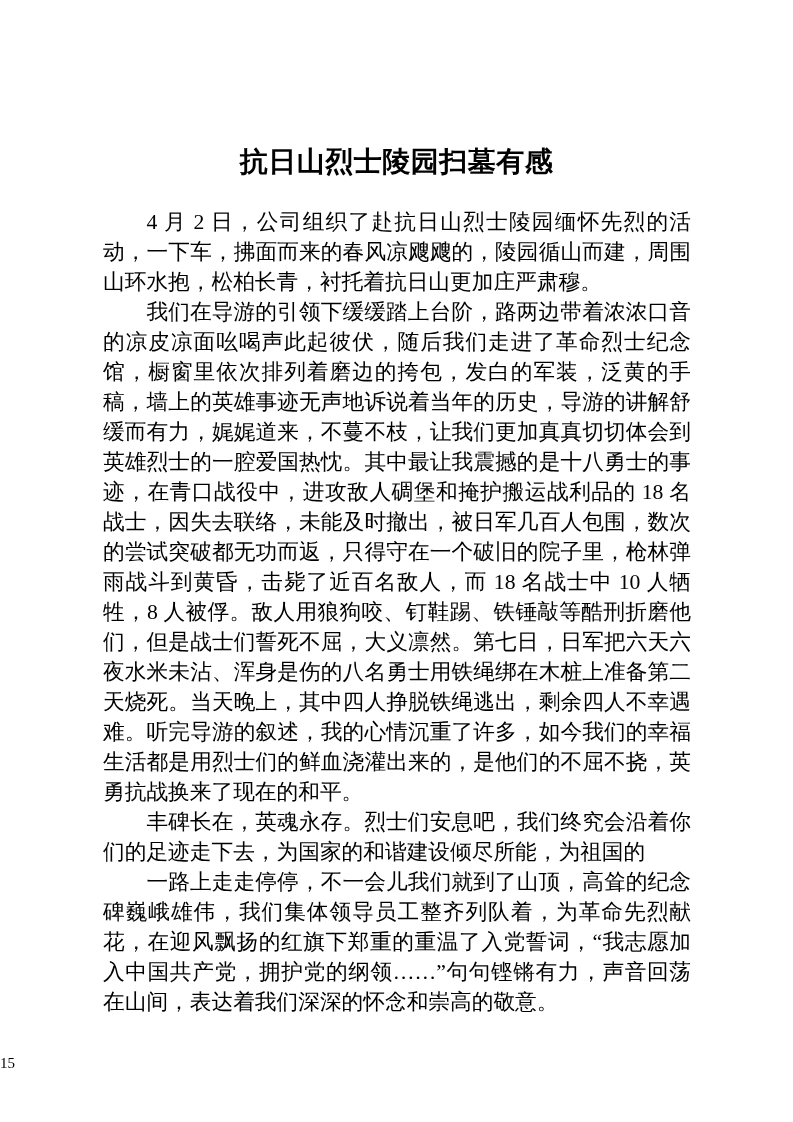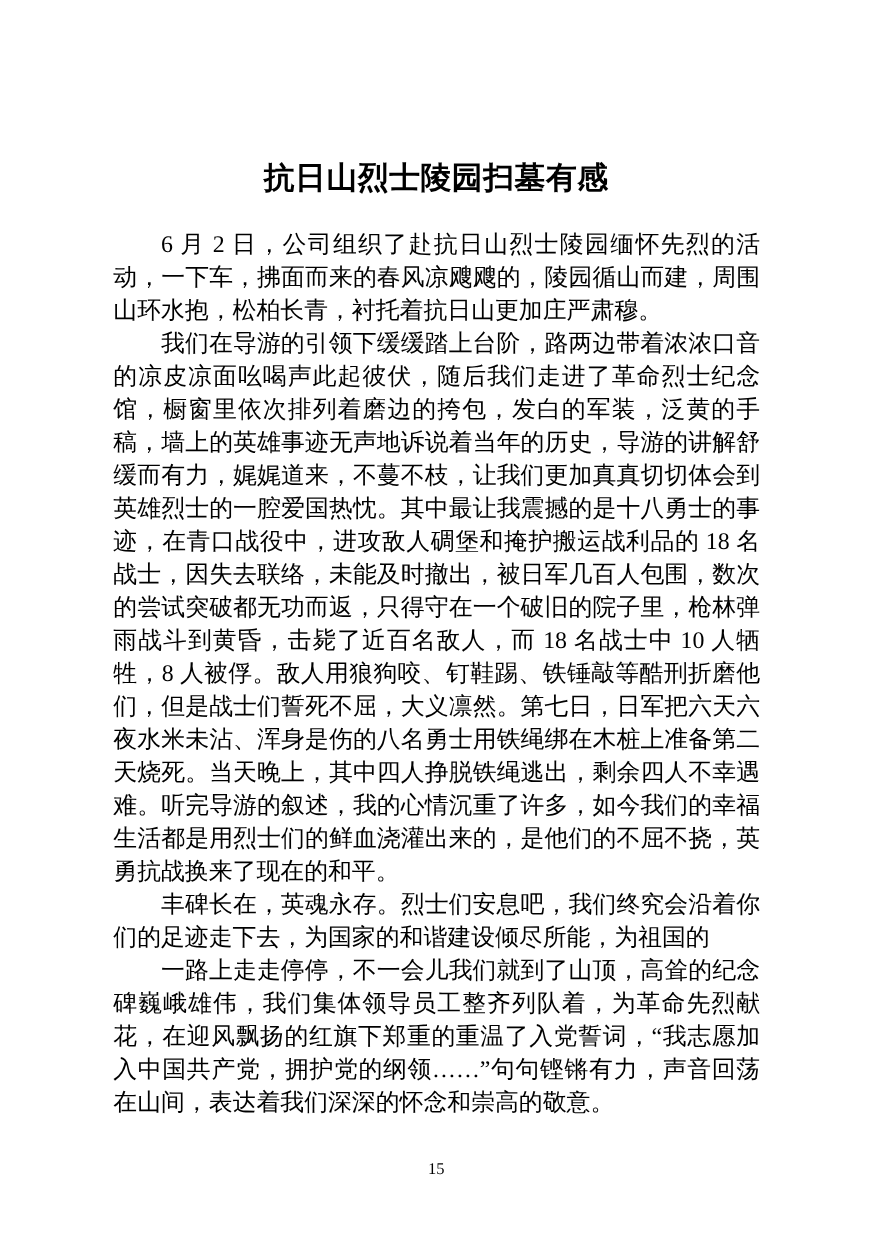--- a/index.html
+++ b/index.html
@@ -45,35 +45,34 @@
     text-align: justify;
     text-justify: inter-ideograph;
     text-indent: 2em;
     word-break: break-all;
   }
   .page-footer {
     position: absolute;
     top: 1039px;
     left: 0;
     width: 100%;
-    text-align: center;
     font-family: "Liberation Serif", "DejaVu Serif", serif;
     font-size: 15px;
     color: #000000;
   }
 </style>
 </head>
 <body>
 
 <div class="page">
 
   <h1 class="doc-title">抗日山烈士陵园扫墓有感</h1>
 
   <div class="doc-body">
-    <p>6 月 2 日，公司组织了赴抗日山烈士陵园缅怀先烈的活动，一下车，拂面而来的春风凉飕飕的，陵园循山而建，周围山环水抱，松柏长青，衬托着抗日山更加庄严肃穆。</p>
+    <p>4 月 2 日，公司组织了赴抗日山烈士陵园缅怀先烈的活动，一下车，拂面而来的春风凉飕飕的，陵园循山而建，周围山环水抱，松柏长青，衬托着抗日山更加庄严肃穆。</p>
     <p>我们在导游的引领下缓缓踏上台阶，路两边带着浓浓口音的凉皮凉面吆喝声此起彼伏，随后我们走进了革命烈士纪念馆，橱窗里依次排列着磨边的挎包，发白的军装，泛黄的手稿，墙上的英雄事迹无声地诉说着当年的历史，导游的讲解舒缓而有力，娓娓道来，不蔓不枝，让我们更加真真切切体会到英雄烈士的一腔爱国热忱。其中最让我震撼的是十八勇士的事迹，在青口战役中，进攻敌人碉堡和掩护搬运战利品的 18 名战士，因失去联络，未能及时撤出，被日军几百人包围，数次的尝试突破都无功而返，只得守在一个破旧的院子里，枪林弹雨战斗到黄昏，击毙了近百名敌人，而 18 名战士中 10 人牺牲，8 人被俘。敌人用狼狗咬、钉鞋踢、铁锤敲等酷刑折磨他们，但是战士们誓死不屈，大义凛然。第七日，日军把六天六夜水米未沾、浑身是伤的八名勇士用铁绳绑在木桩上准备第二天烧死。当天晚上，其中四人挣脱铁绳逃出，剩余四人不幸遇难。听完导游的叙述，我的心情沉重了许多，如今我们的幸福生活都是用烈士们的鲜血浇灌出来的，是他们的不屈不挠，英勇抗战换来了现在的和平。</p>
     <p>丰碑长在，英魂永存。烈士们安息吧，我们终究会沿着你们的足迹走下去，为国家的和谐建设倾尽所能，为祖国的</p>
     <p>一路上走走停停，不一会儿我们就到了山顶，高耸的纪念碑巍峨雄伟，我们集体领导员工整齐列队着，为革命先烈献花，在迎风飘扬的红旗下郑重的重温了入党誓词，“我志愿加入中国共产党，拥护党的纲领……”句句铿锵有力，声音回荡在山间，表达着我们深深的怀念和崇高的敬意。</p>
   </div>
 
   <div class="page-footer">15</div>
 
 </div>
 
 </body></html>

